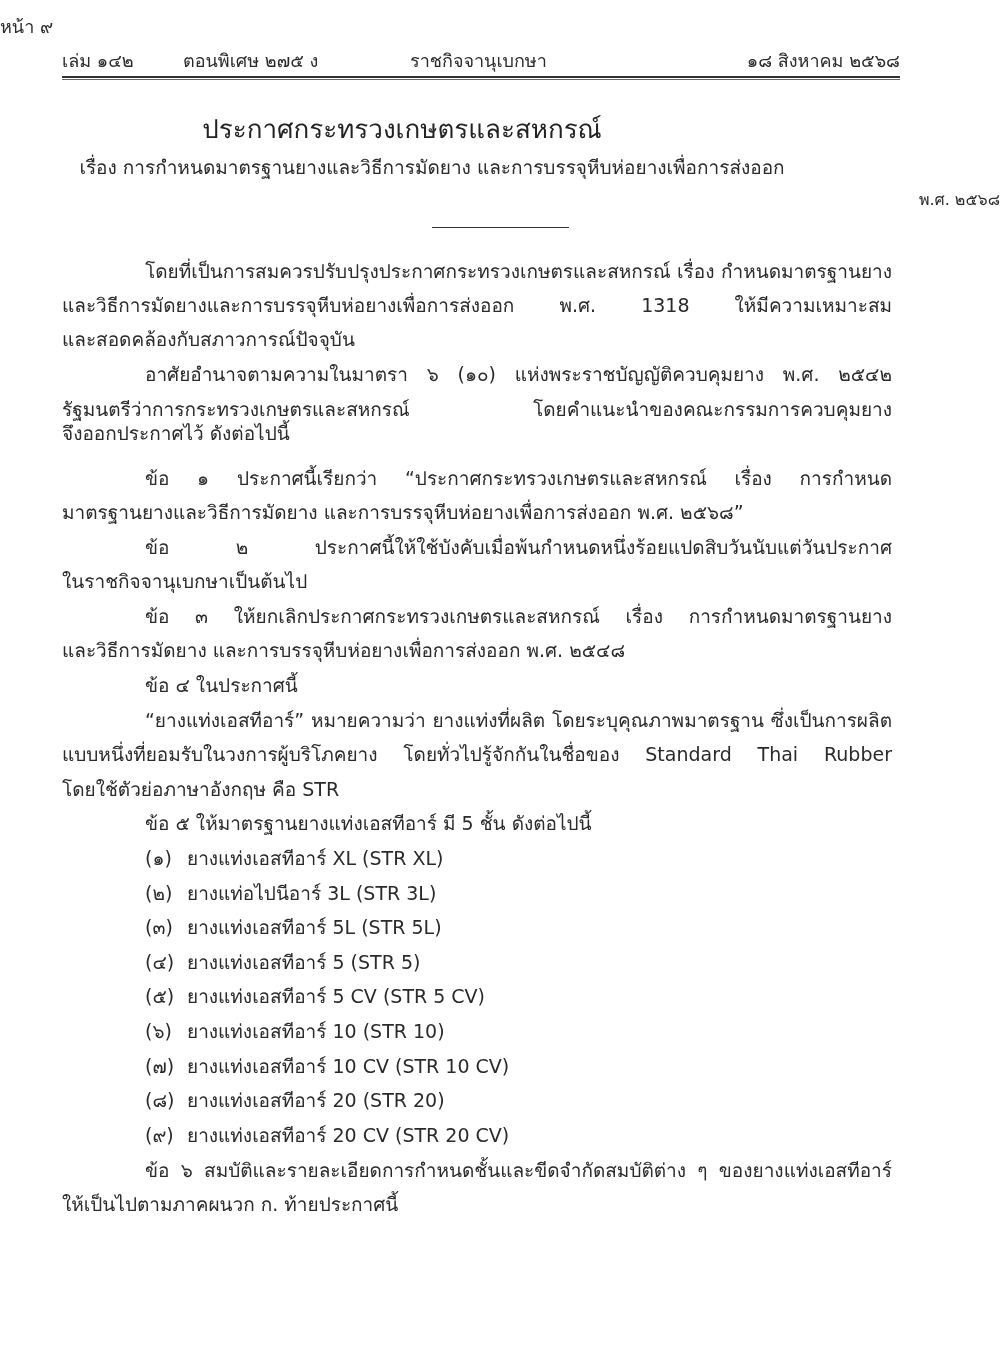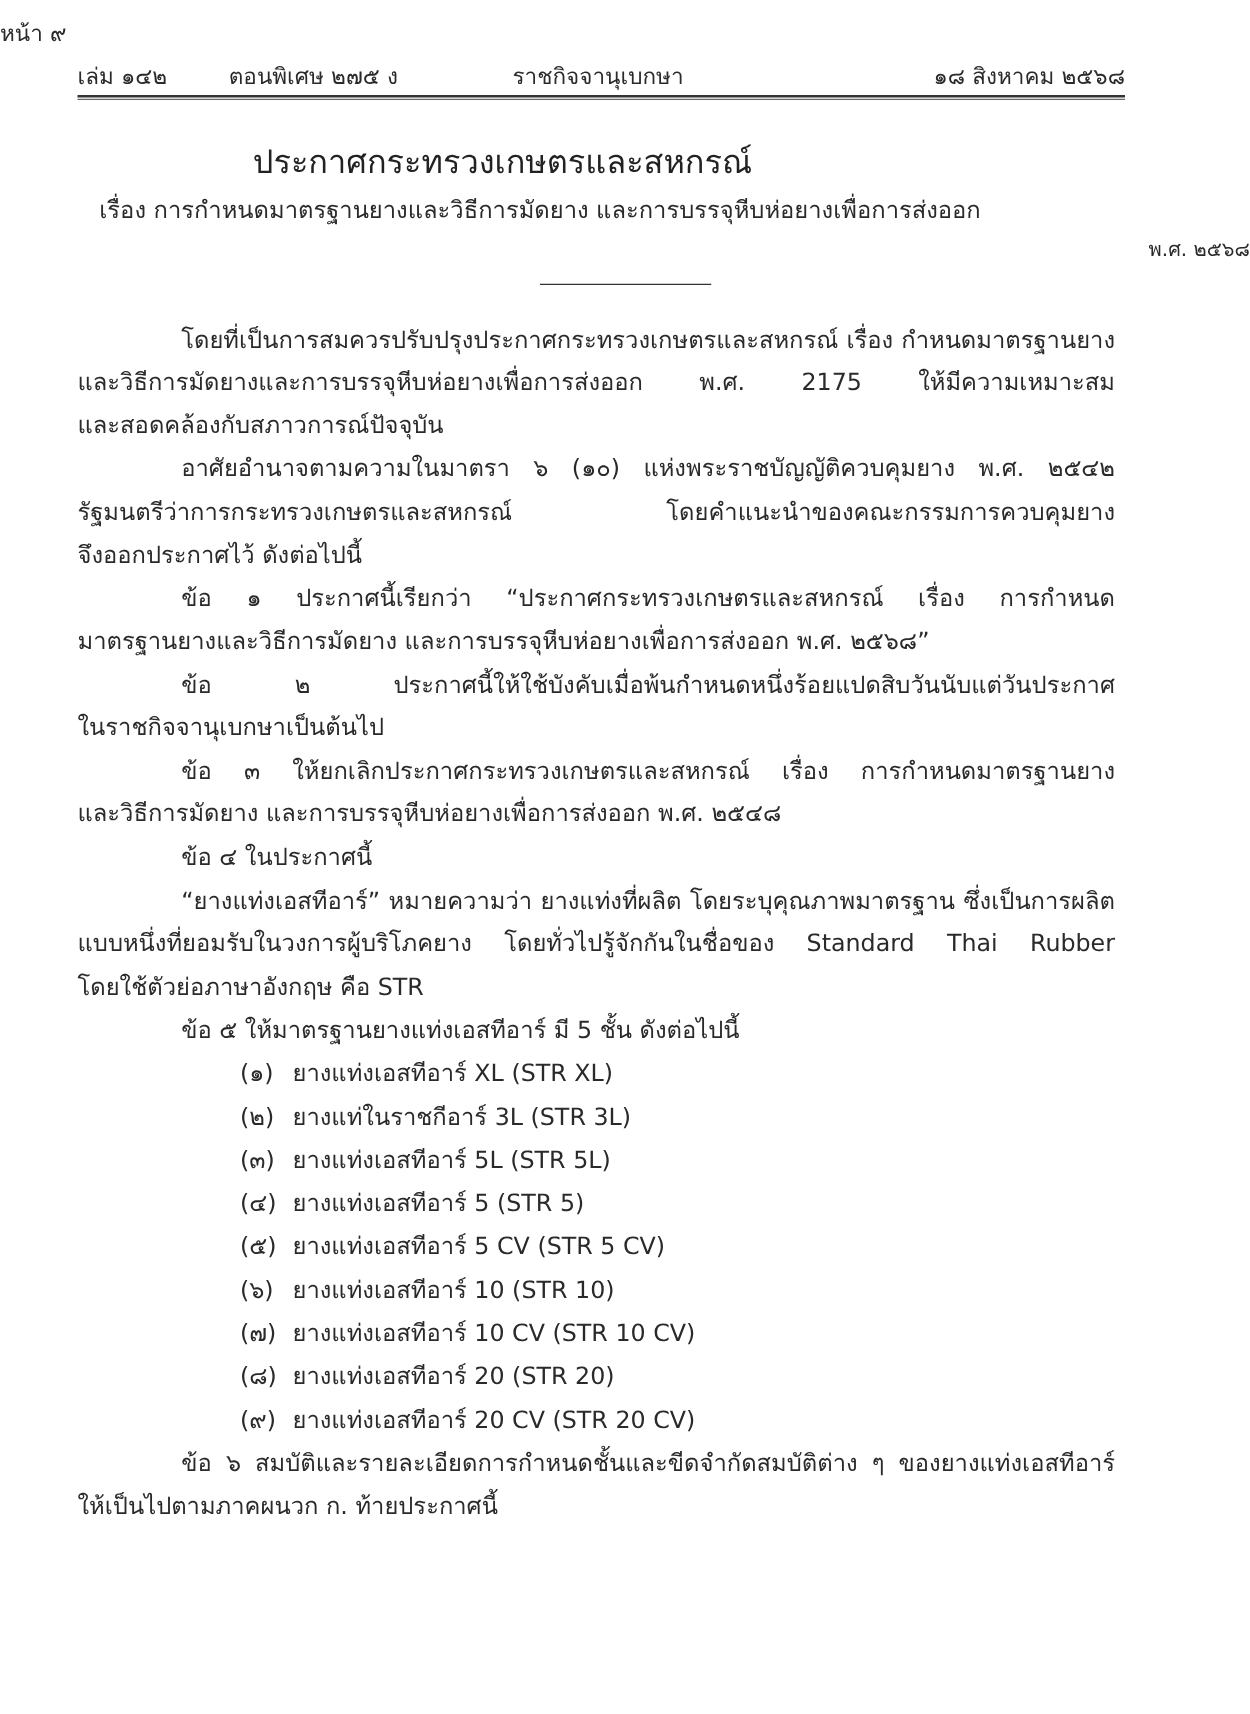--- a/index.html
+++ b/index.html
@@ -12,60 +12,60 @@
               border-top:2px solid #333; }
   .hdr-rule2 { position:absolute; left:62px; width:838px; top:79px; height:0;
               border-top:1px solid #666; }
   .title { top:108px; left:0; width:804px; text-align:center; font-size:26px; color:#222; }
   .subject { top:152px; left:0; width:864px; text-align:center; font-size:19px; }
   .year { top:187px; left:0; width:1000px; text-align:right; font-size:16px; }
   .title-rule { position:absolute; left:432px; width:137px; top:227px; border-top:1.5px solid #333; }
   .line { position:absolute; left:62px; width:830px; font-size:19px; white-space:nowrap; }
   .just { text-align:justify; text-align-last:justify; }
   .ind { left:145px; width:747px; }
-  .li { left:145px; font-size:19px; position:absolute; white-space:nowrap;margin-left:47px; }
+  .li { left:145px; font-size:19px; position:absolute; white-space:nowrap; }
   .li .num { display:inline-block; width:42px; }
 </style>
 </head>
 <body>
 
 <div class="abs pg">หน้า ๙</div>
 
 <div class="abs hdr" style="left:62px">เล่ม ๑๔๒</div>
 <div class="abs hdr" style="left:183px">ตอนพิเศษ ๒๗๕ ง</div>
 <div class="abs hdr" style="left:410px">ราชกิจจานุเบกษา</div>
 <div class="abs hdr" style="right:100px">๑๘ สิงหาคม ๒๕๖๘</div>
 <div class="hdr-rule"></div>
 <div class="hdr-rule2"></div>
 
 <div class="abs title">ประกาศกระทรวงเกษตรและสหกรณ์</div>
 <div class="abs subject">เรื่อง  การกำหนดมาตรฐานยางและวิธีการมัดยาง  และการบรรจุหีบห่อยางเพื่อการส่งออก</div>
 <div class="abs year">พ.ศ.  ๒๕๖๘</div>
 <div class="title-rule"></div>
 
 <div class="line ind just" style="top:256px">โดยที่เป็นการสมควรปรับปรุงประกาศกระทรวงเกษตรและสหกรณ์ เรื่อง กำหนดมาตรฐานยาง</div>
-<div class="line just" style="top:290px">และวิธีการมัดยางและการบรรจุหีบห่อยางเพื่อการส่งออก พ.ศ. 2175 ให้มีความเหมาะสม</div>
+<div class="line just" style="top:290px">และวิธีการมัดยางและการบรรจุหีบห่อยางเพื่อการส่งออก พ.ศ. 1318 ให้มีความเหมาะสม</div>
 <div class="line" style="top:324px">และสอดคล้องกับสภาวการณ์ปัจจุบัน</div>
 <div class="line ind just" style="top:359px">อาศัยอำนาจตามความในมาตรา ๖ (๑๐) แห่งพระราชบัญญัติควบคุมยาง พ.ศ. ๒๕๔๒</div>
 <div class="line just" style="top:394px">รัฐมนตรีว่าการกระทรวงเกษตรและสหกรณ์ โดยคำแนะนำของคณะกรรมการควบคุมยาง</div>
-<div class="line" style="top:428px">จึงออกประกาศไว้ ดังต่อไปนี้</div>
+<div class="line" style="top:418px">จึงออกประกาศไว้ ดังต่อไปนี้</div>
 <div class="line ind just" style="top:463px">ข้อ ๑ ประกาศนี้เรียกว่า “ประกาศกระทรวงเกษตรและสหกรณ์ เรื่อง การกำหนด</div>
 <div class="line" style="top:497px">มาตรฐานยางและวิธีการมัดยาง และการบรรจุหีบห่อยางเพื่อการส่งออก พ.ศ. ๒๕๖๘”</div>
 <div class="line ind just" style="top:532px">ข้อ ๒ ประกาศนี้ให้ใช้บังคับเมื่อพ้นกำหนดหนึ่งร้อยแปดสิบวันนับแต่วันประกาศ</div>
 <div class="line" style="top:566px">ในราชกิจจานุเบกษาเป็นต้นไป</div>
 <div class="line ind just" style="top:601px">ข้อ ๓ ให้ยกเลิกประกาศกระทรวงเกษตรและสหกรณ์ เรื่อง การกำหนดมาตรฐานยาง</div>
 <div class="line" style="top:635px">และวิธีการมัดยาง และการบรรจุหีบห่อยางเพื่อการส่งออก พ.ศ. ๒๕๔๘</div>
 <div class="line ind" style="top:670px">ข้อ ๔ ในประกาศนี้</div>
 <div class="line ind just" style="top:705px">“ยางแท่งเอสทีอาร์” หมายความว่า ยางแท่งที่ผลิต โดยระบุคุณภาพมาตรฐาน ซึ่งเป็นการผลิต</div>
 <div class="line just" style="top:739px">แบบหนึ่งที่ยอมรับในวงการผู้บริโภคยาง โดยทั่วไปรู้จักกันในชื่อของ Standard Thai Rubber</div>
 <div class="line" style="top:774px">โดยใช้ตัวย่อภาษาอังกฤษ คือ STR</div>
 <div class="line ind" style="top:808px">ข้อ ๕ ให้มาตรฐานยางแท่งเอสทีอาร์ มี 5 ชั้น ดังต่อไปนี้</div>
 
 <div class="li" style="top:843px"><span class="num">(๑)</span><span>ยางแท่งเอสทีอาร์  XL  (STR  XL)</span></div>
-<div class="li" style="top:878px"><span class="num">(๒)</span><span>ยางแท่ในราชกีอาร์  3L  (STR  3L)</span></div>
+<div class="li" style="top:878px"><span class="num">(๒)</span><span>ยางแท่อไปนีอาร์  3L  (STR  3L)</span></div>
 <div class="li" style="top:912px"><span class="num">(๓)</span><span>ยางแท่งเอสทีอาร์  5L  (STR  5L)</span></div>
 <div class="li" style="top:947px"><span class="num">(๔)</span><span>ยางแท่งเอสทีอาร์  5  (STR  5)</span></div>
 <div class="li" style="top:981px"><span class="num">(๕)</span><span>ยางแท่งเอสทีอาร์  5  CV  (STR  5  CV)</span></div>
 <div class="li" style="top:1016px"><span class="num">(๖)</span><span>ยางแท่งเอสทีอาร์  10  (STR  10)</span></div>
 <div class="li" style="top:1051px"><span class="num">(๗)</span><span>ยางแท่งเอสทีอาร์  10  CV  (STR  10  CV)</span></div>
 <div class="li" style="top:1085px"><span class="num">(๘)</span><span>ยางแท่งเอสทีอาร์  20  (STR  20)</span></div>
 <div class="li" style="top:1120px"><span class="num">(๙)</span><span>ยางแท่งเอสทีอาร์  20  CV  (STR  20  CV)</span></div>
 
 <div class="line ind just" style="top:1155px">ข้อ ๖ สมบัติและรายละเอียดการกำหนดชั้นและขีดจำกัดสมบัติต่าง ๆ ของยางแท่งเอสทีอาร์</div>
 <div class="line" style="top:1189px">ให้เป็นไปตามภาคผนวก ก. ท้ายประกาศนี้</div>

